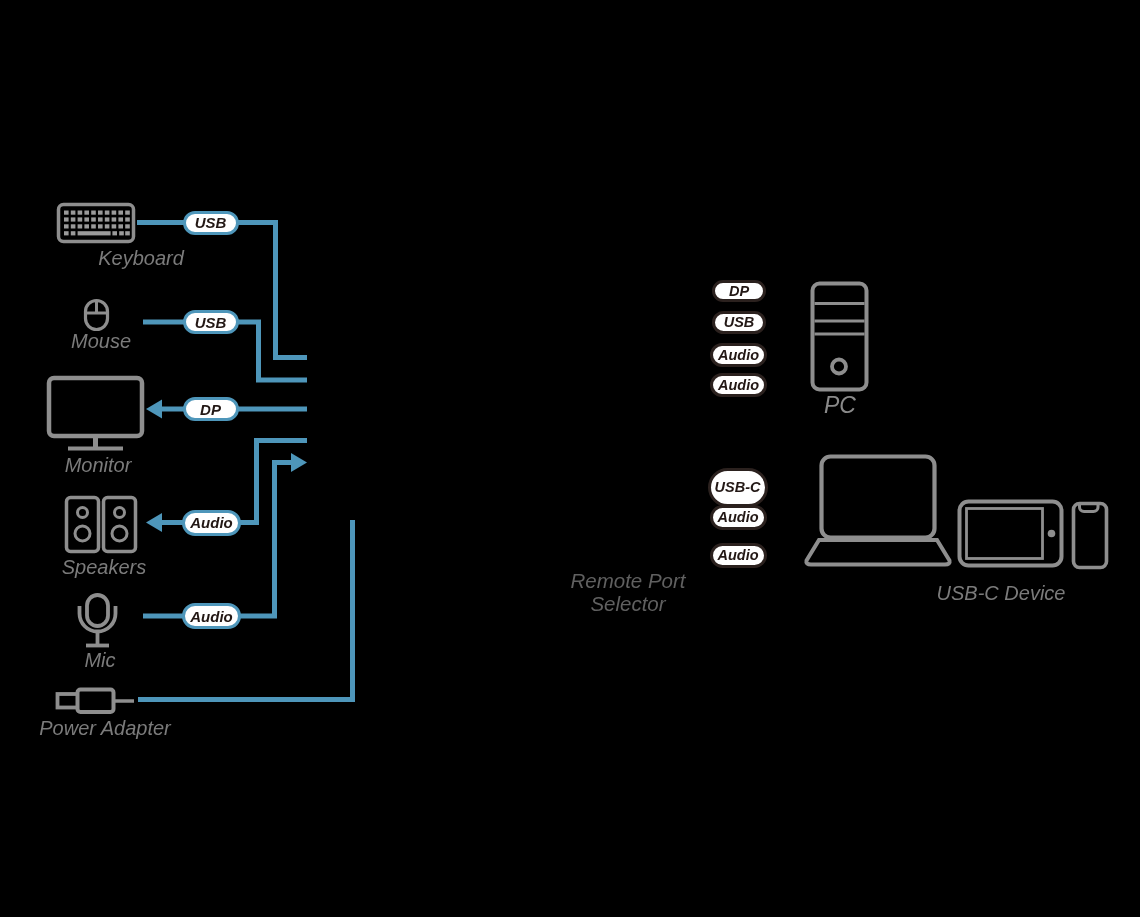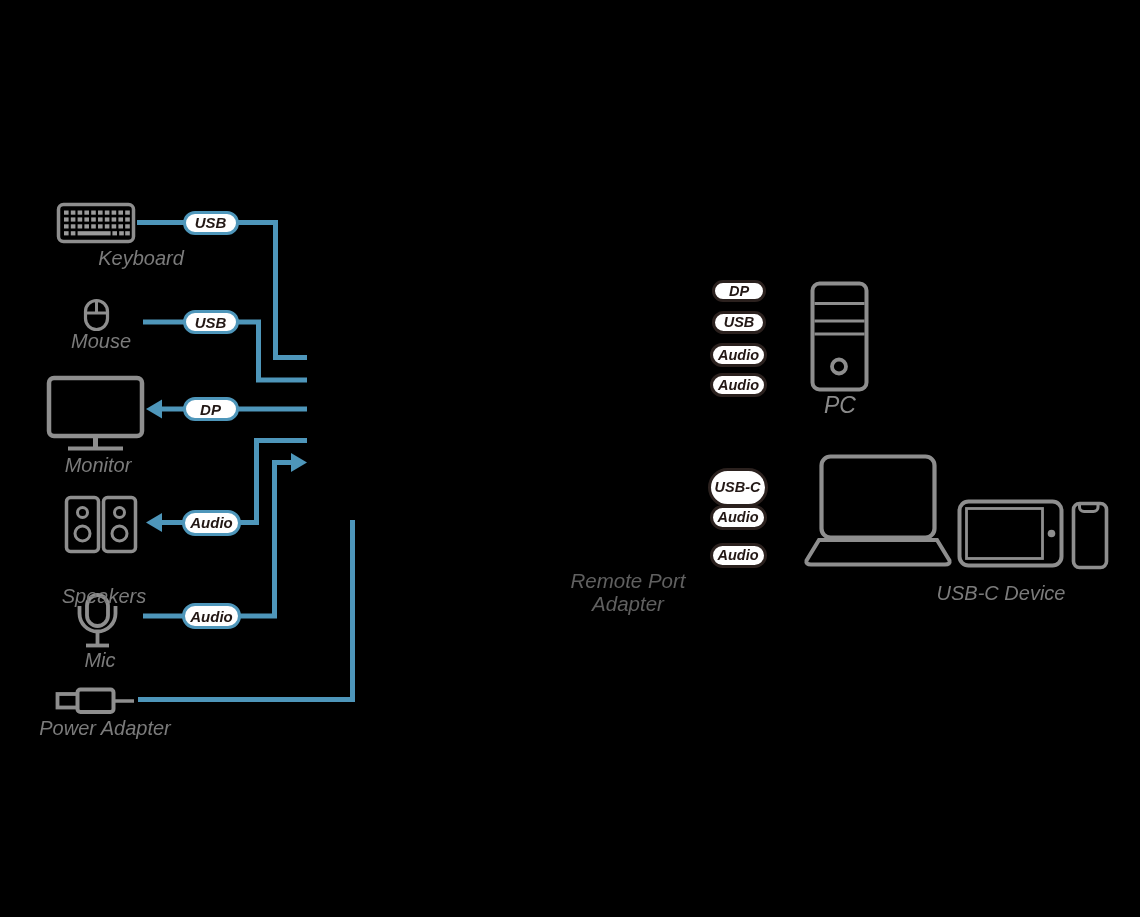--- a/index.html
+++ b/index.html
@@ -161,24 +161,24 @@
   <div class="pill pill-dark" style="left:710px;top:343px;width:57px;height:24px;">Audio</div>
   <div class="pill pill-dark" style="left:710px;top:373px;width:57px;height:24px;">Audio</div>
 
   <div class="pill pill-dark" style="left:707.5px;top:467.5px;width:60px;height:39px;">USB-C</div>
   <div class="pill pill-dark" style="left:709.5px;top:505px;width:57px;height:25px;">Audio</div>
   <div class="pill pill-dark" style="left:709.5px;top:543px;width:57px;height:25px;">Audio</div>
 
   <div class="dev-label" style="left:103px;top:247px;margin-left:38px;">Keyboard</div>
   <div class="dev-label" style="left:101px;top:330px;">Mouse</div>
   <div class="dev-label" style="left:98px;top:454px;">Monitor</div>
-  <div class="dev-label" style="left:104px;top:556px;margin-top:29px;">Speakers</div>
+  <div class="dev-label" style="left:104px;top:556px;">Speakers</div>
   <div class="dev-label" style="left:100px;top:649px;">Mic</div>
   <div class="dev-label" style="left:105px;top:717px;">Power Adapter</div>
   <div class="dev-label" style="left:840px;top:393px;font-size:23px;color:#8a8a8a;">PC</div>
   <div class="dev-label" style="left:977px;top:582px;margin-left:24px;">USB-C Device</div>
 
   <div class="rps-label" style="left:600px;top:569px;">
     <span>Remote Port</span><br>
-    <span>Adapter</span>
+    <span>Selector</span>
   </div>
 
 </div>
 
 </body></html>

